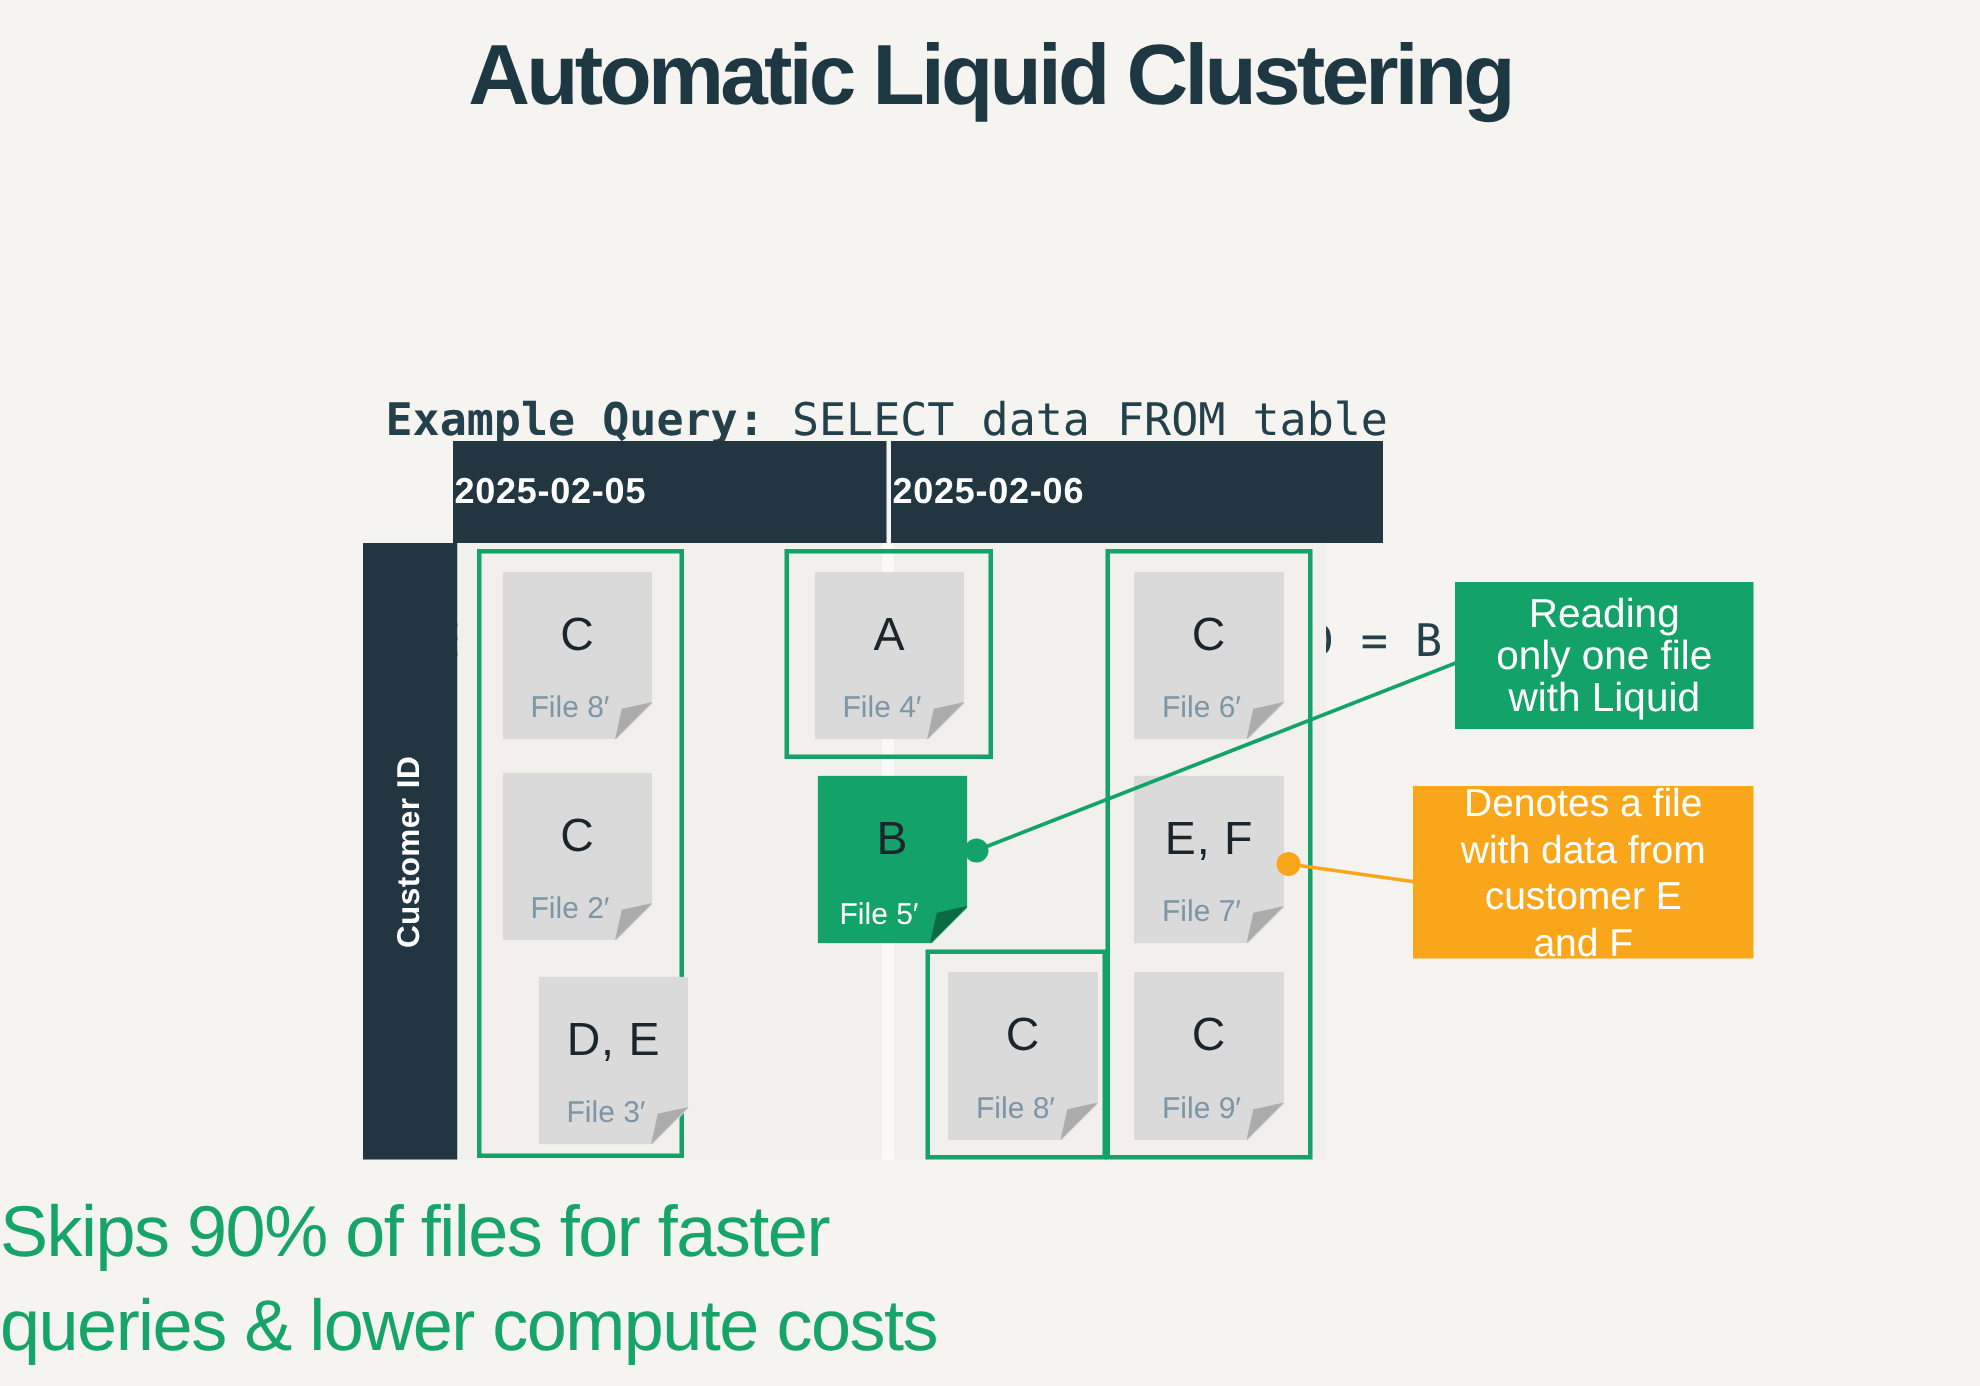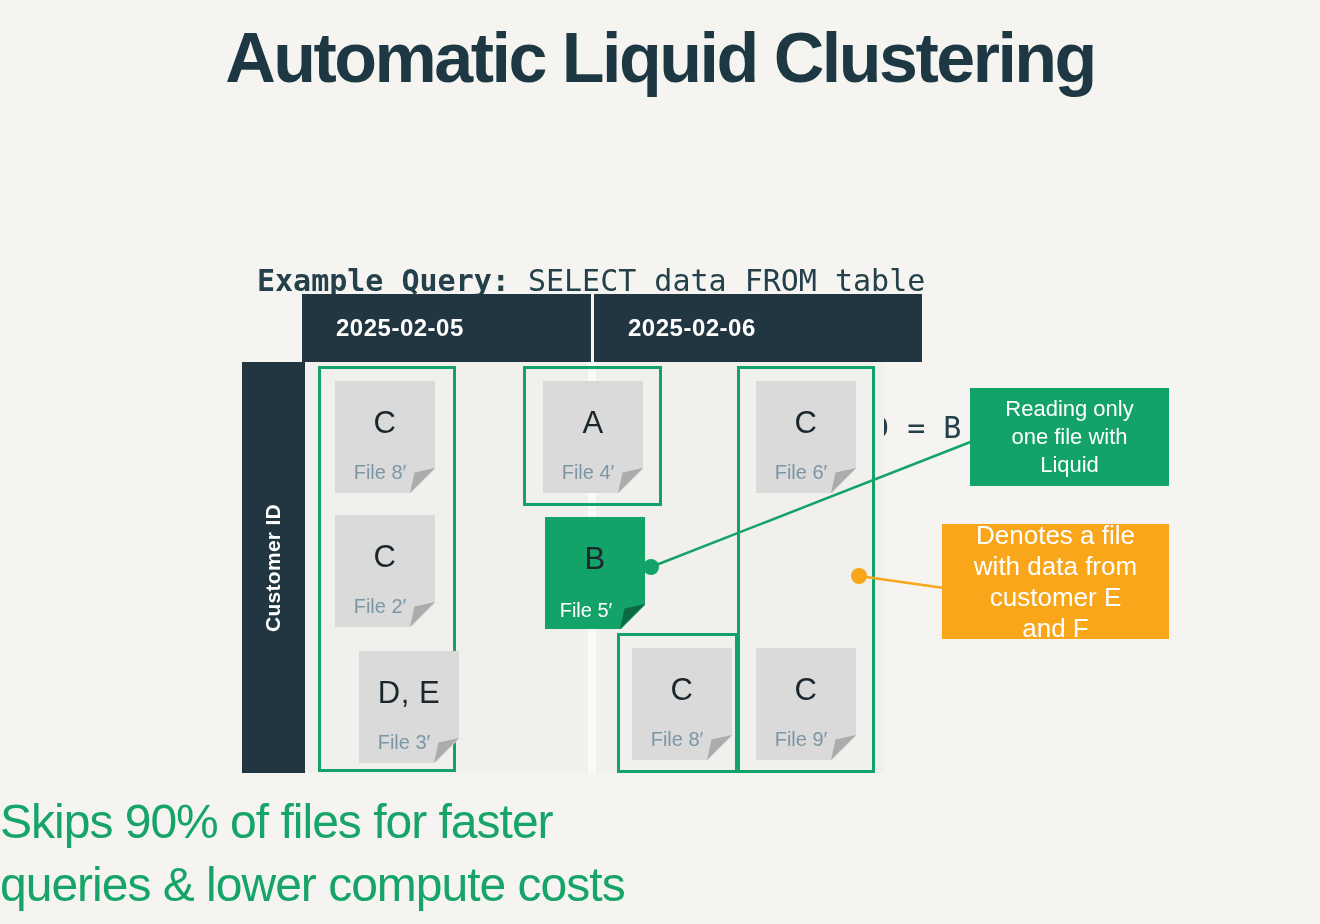--- a/index.html
+++ b/index.html
@@ -24,21 +24,21 @@
     overflow: hidden;
     font-family: "Liberation Sans", sans-serif;
     margin: 0 auto;
   }
   
   .title {
     position: absolute;
     top: 16px; left: 0;
     width: 100%;
     text-align: center;
-    font-size: 70px;
+    font-size: 57px;
     font-weight: 600;
     letter-spacing: -2.5px;
     color: var(--text_dark);
     line-height: 1.2;
   }
   
   .query {
     position: absolute;
     left: 257px; top: 158px;
     font-family: "DejaVu Sans Mono", "Liberation Mono", monospace;
@@ -52,21 +52,21 @@
   .col-header {
     position: absolute;
     top: 294px; height: 68px;
     background: var(--navy);
     color: #fff;
     font-size: 24px;
     font-weight: bold;
     letter-spacing: 0.5px;
     display: flex;
     align-items: center;
-    padding-left: 34px;
+    padding-left: 1px;
   }
   .col-header.h1 { left: 302px; width: 289px; }
   .col-header.h2 { left: 594px; width: 328px; }
   .row-axis {
     position: absolute;
     left: 242px; top: 362px;
     width: 63px; height: 411px;
     background: var(--navy);
     display: flex;
     align-items: center;
@@ -161,21 +161,21 @@
   .line-orange { stroke: var(--orange); stroke-width: 2.5px; }
   .dot-orange  { fill: var(--orange); }
   
   .callout {
     position: absolute;
     color: #fff;
     display: flex;
     align-items: center;
     justify-content: center;
     text-align: center;
-    font-size: 22px;
+    font-size: 27px;
     font-weight: 500;
   }
   .callout-green {
     left: 970px; top: 388px;
     width: 199px; height: 98px;
     background: var(--green);
     padding: 0 27px;
     line-height: 28px;
   }
   .callout-orange {
@@ -249,20 +249,25 @@
   <div class="file-card fc-5 highlighted">
     <div class="letter">B</div>
     <div class="file-label">File 5′</div>
     <div class="fold"></div>
   </div>
   <div class="file-card fc-6">
     <div class="letter">C</div>
     <div class="file-label">File 6′</div>
     <div class="fold"></div>
   </div>
+  <div class="file-card fc-7">
+    <div class="letter">E, F</div>
+    <div class="file-label">File 7′</div>
+    <div class="fold"></div>
+  </div>
   <div class="file-card fc-8">
     <div class="letter">C</div>
     <div class="file-label">File 8′</div>
     <div class="fold"></div>
   </div>
   <div class="file-card fc-9">
     <div class="letter">C</div>
     <div class="file-label">File 9′</div>
     <div class="fold"></div>
   </div>

